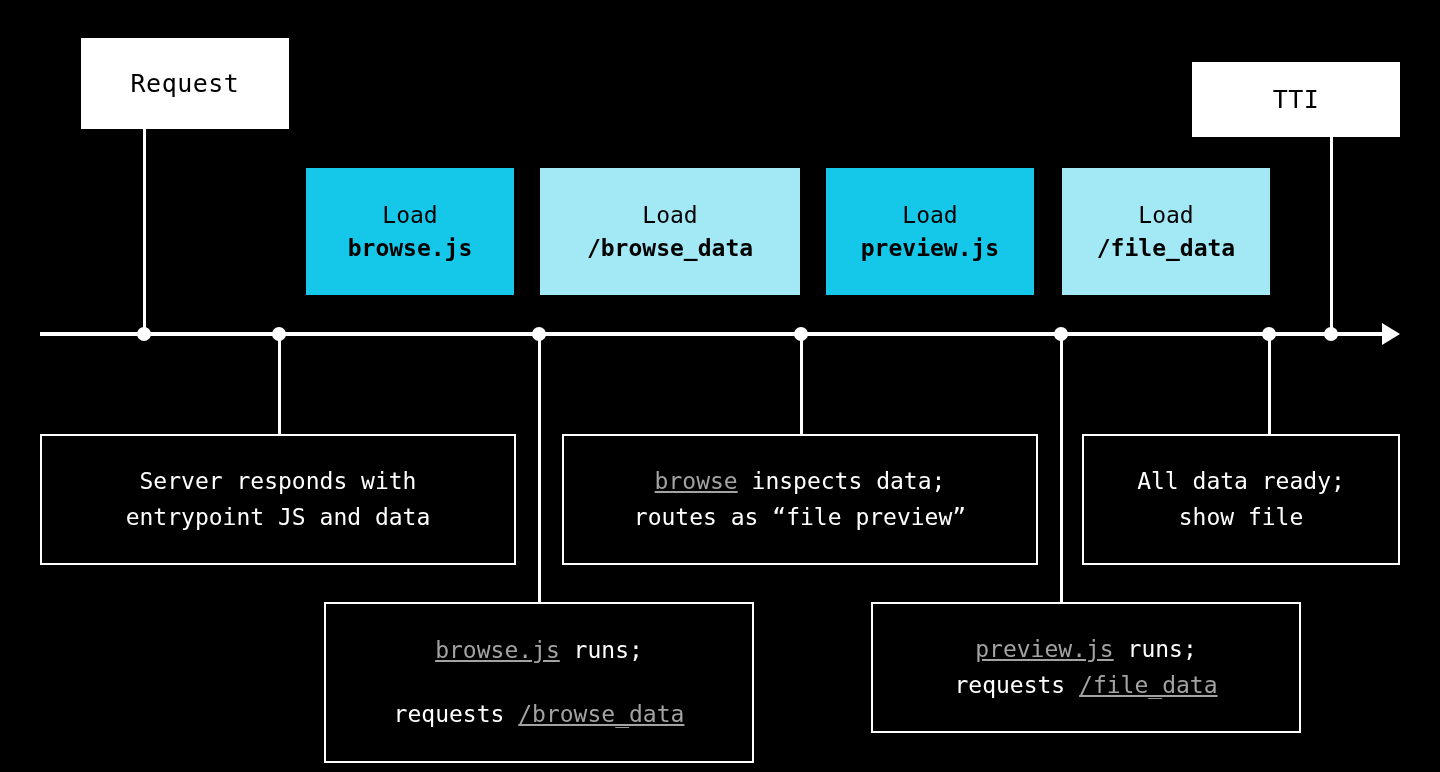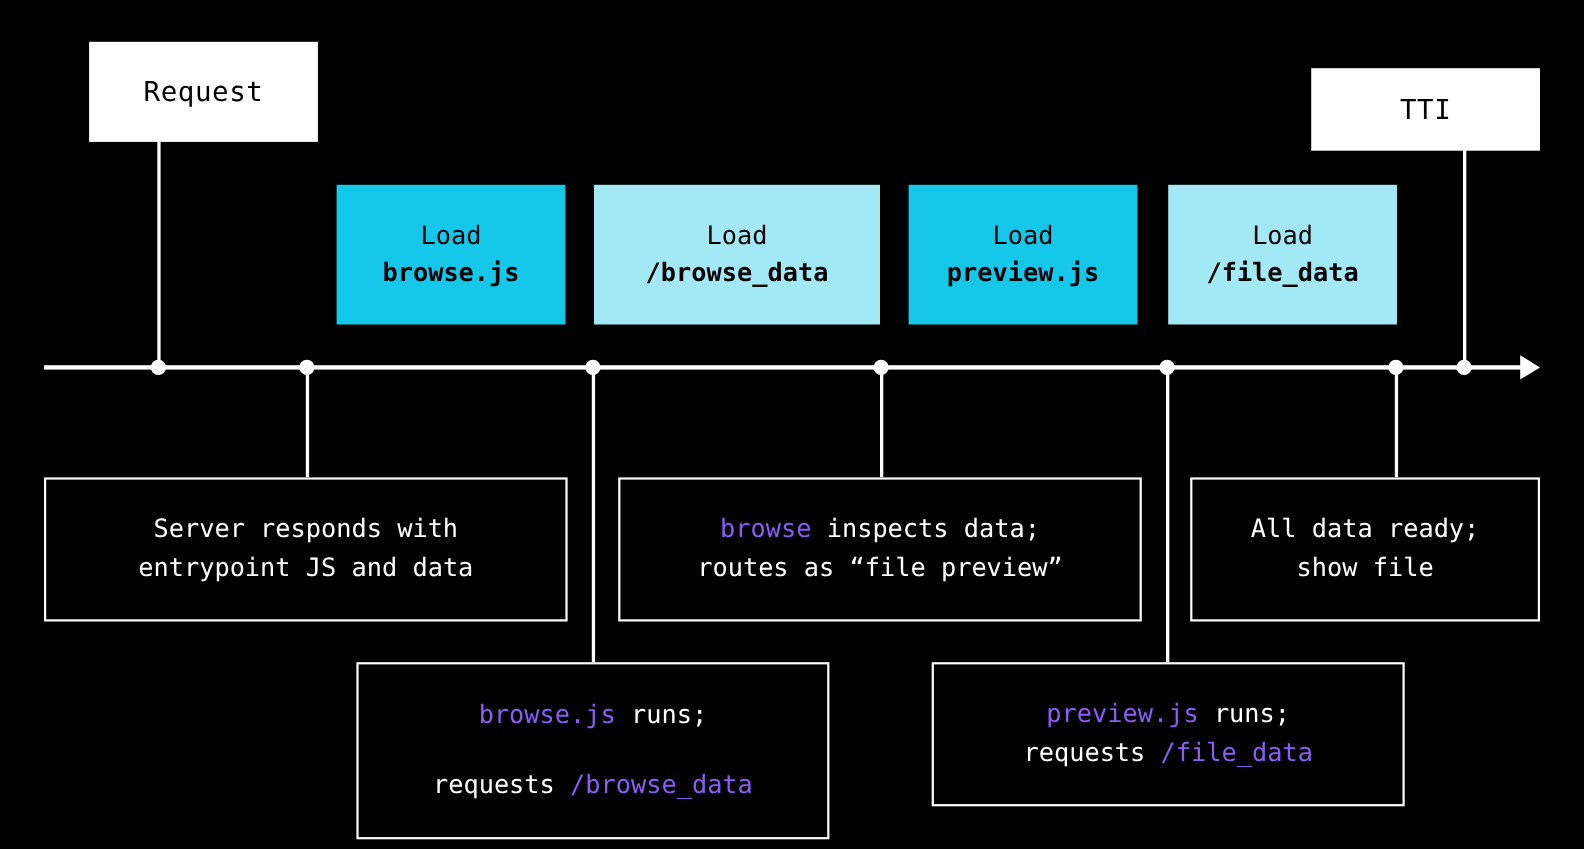--- a/index.html
+++ b/index.html
@@ -82,21 +82,21 @@
     color: #ffffff;
     display: flex;
     flex-direction: column;
     justify-content: center;
     box-sizing: border-box;
     font-size: 23px;
     line-height: 1.55;
     text-align: center;
   }
   .note .nl { white-space: pre; }
-  .accent { color: #8b5cf6; }
+  .accent { color: #a3a3a3; text-decoration: underline; }
 </style>
 </head>
 <body>
 
 <div id="stage">
 
   <div class="endpoint" style="left:40px; top:38px; width:208px; height:91px;margin-left:41px;">
     <span>Request</span>
   </div>
   <div class="endpoint" style="left:1192px; top:38px; width:208px; height:75px;margin-top:24px;">
@@ -154,18 +154,18 @@
   <div class="note" style="left:1082px; top:434px; width:318px; height:131px;">
     <span class="nl">All data ready;</span>
     <span class="nl">show file</span>
   </div>
 
   <div class="note" style="left:324px; top:602px; width:430px; height:161px;gap:28px;">
     <span class="nl"><span class="accent">browse.js</span><span> runs;</span></span>
     <span class="nl"><span>requests </span><span class="accent">/browse_data</span></span>
   </div>
 
-  <div class="note" style="left:847px; top:602px; width:430px; height:131px;">
+  <div class="note" style="left:871px; top:602px; width:430px; height:131px;">
     <span class="nl"><span class="accent">preview.js</span><span> runs;</span></span>
     <span class="nl"><span>requests </span><span class="accent">/file_data</span></span>
   </div>
 
 </div>
 
 </body></html>

